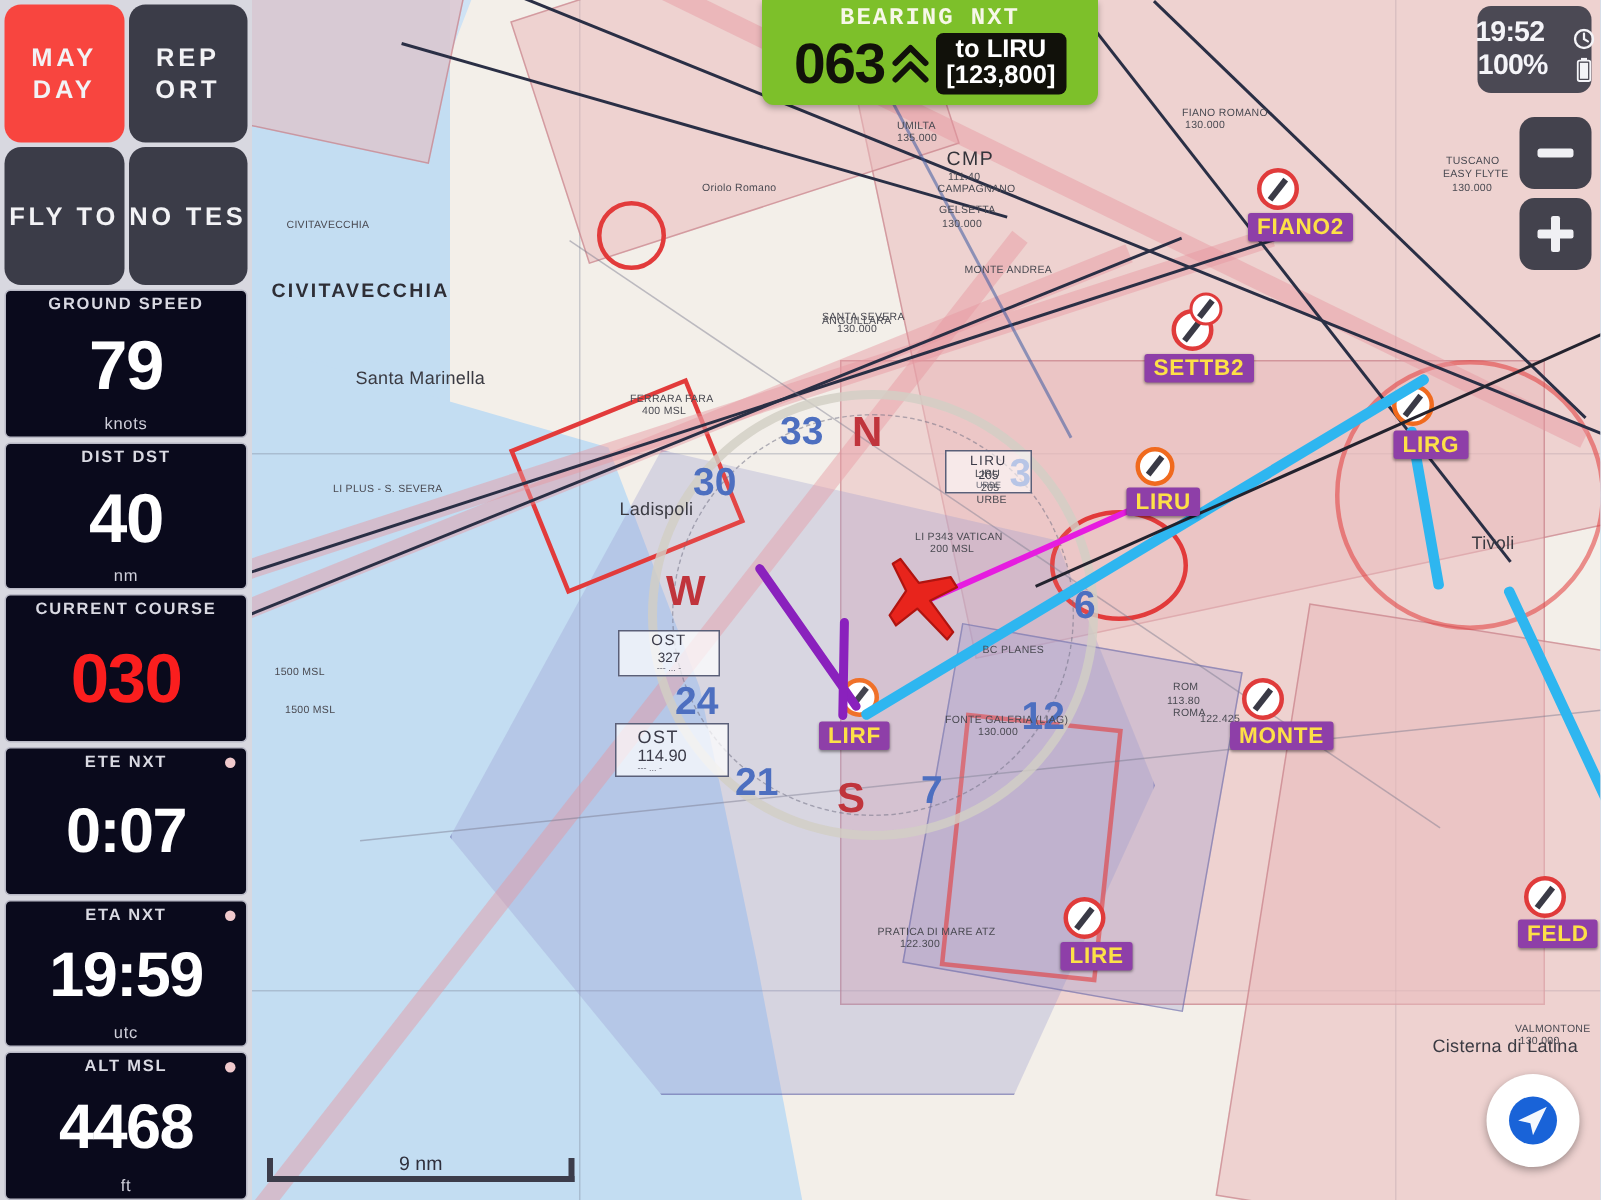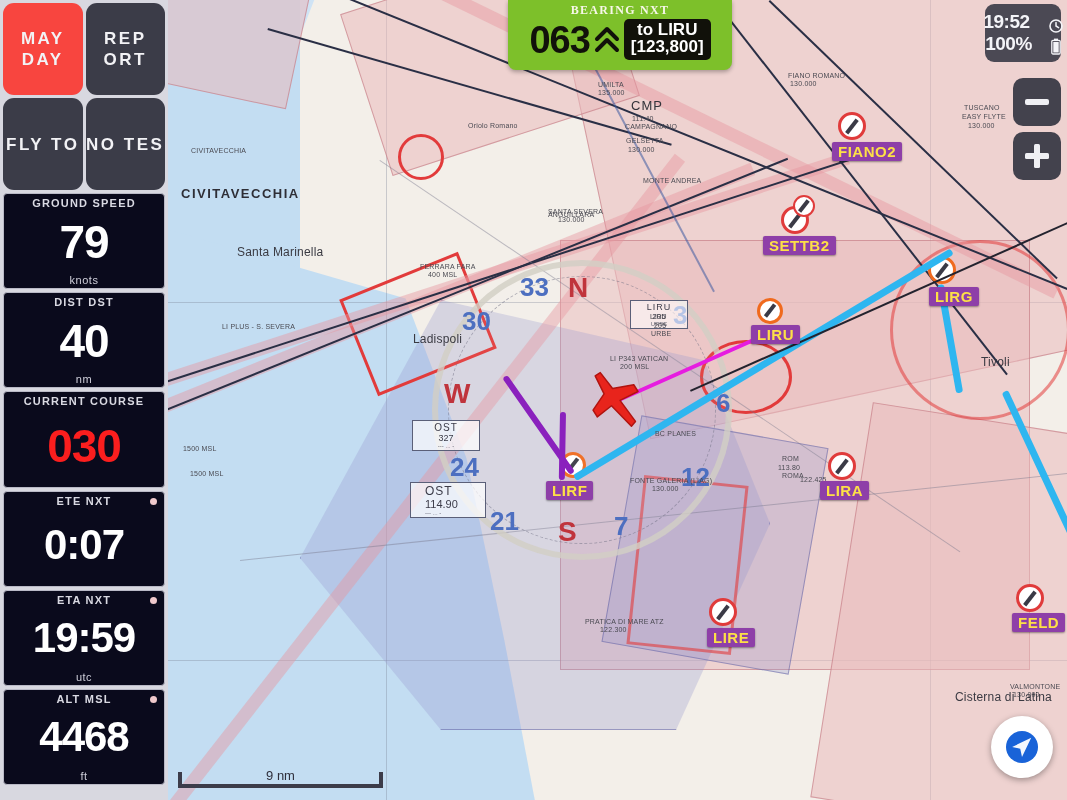--- a/index.html
+++ b/index.html
@@ -117,21 +117,21 @@
   #btnblock { display:grid; grid-template-columns:1fr 1fr; gap:3px; padding:3px; }
   .bigbtn {
     height:92px; border-radius:11px; background:#3b3c48;
     color:#f2f2f5; display:flex; align-items:center; justify-content:center;
     text-align:center; font-family:"Liberation Sans", sans-serif;
     font-size:17px; font-weight:bold; letter-spacing:2.5px; line-height:21px;
     cursor:pointer; user-select:none;
   }
   .bigbtn.mayday { background:#f8453f; }
 
-  .gauges { flex:1; display:flex; flex-direction:column; gap:3px; padding:0 3px 15px 3px; }
+  .gauges { flex:1; display:flex; flex-direction:column; gap:3px; padding:0 3px 0 3px; }
   .gauge {
     position:relative; background:#0a0a1c; border-radius:4px;
     flex:1; display:flex; flex-direction:column; align-items:center;
     justify-content:space-between; padding:3px 0 2px 0; min-height:0;
     border:1px solid #b9b9c6;
   }
   .g-label {
     font-family:"Liberation Sans", sans-serif;
     font-size:11px; color:#d9d9e2; letter-spacing:1.2px; font-weight:bold;
     text-transform:uppercase;
@@ -153,21 +153,21 @@
   }
 
   
   #bearing {
     position:absolute; left:508px; top:0; width:224px; height:70px;
     background:#7dc02a; border-radius:0 0 8px 8px;
     box-shadow:0 2px 4px rgba(0,0,0,.3);
     display:flex; flex-direction:column; align-items:center;
   }
   #bearing-title {
-    font-family:Liberation Serif, serif; font-size:12px; font-weight:bold;
+    font-family:Liberation Mono, monospace; font-size:16px; font-weight:bold;
     color:#f7f7e8; letter-spacing:1.3px; margin-top:3px;
   }
   #bearing-row { display:flex; align-items:center; gap:4px; margin-top:1px; }
   #bearing-num {
     font-family:"Liberation Sans", sans-serif; font-size:38px; font-weight:bold;
     color:#11110a; line-height:1; letter-spacing:-1px;
   }
   #chev { width:26px; height:32px; }
   #dest {
     background:#11110a; border-radius:5px; padding:2px 7px 4px 7px; text-align:center;
@@ -368,21 +368,21 @@
         <div class="mtxt " style="left: 191px; top: 147px;">CIVITAVECCHIA</div>
         <div class="mtxt " style="left: 420px; top: 263px;">FERRARA FARA</div>
         <div class="mtxt " style="left: 428px; top: 271px;">400 MSL</div>
       </div>
 
     <div id="wplabels">
         <div class="wplabel" style="left: 832px; top: 142px;">FIANO2</div>
         <div class="wplabel" style="left: 763px; top: 236px;">SETTB2</div>
         <div class="wplabel" style="left: 929px; top: 287px;">LIRG</div>
         <div class="wplabel" style="left: 751px; top: 325px;">LIRU</div>
-        <div class="wplabel" style="left: 820px; top: 481px;">LIRA</div>
+        <div class="wplabel" style="left: 820px; top: 481px;">MONTE</div>
         <div class="wplabel" style="left: 546px; top: 481px;">LIRF</div>
         <div class="wplabel" style="left: 707px; top: 628px;">LIRE</div>
         <div class="wplabel" style="left: 1012px; top: 613px;">FELD</div>
       </div>
 
     <div id="scalebar">
       <div class="sline"></div>
       <div class="scap" style="left:0;"></div>
       <div class="scap" style="right:0;"></div>
       <div id="scale-text">9 nm</div>

